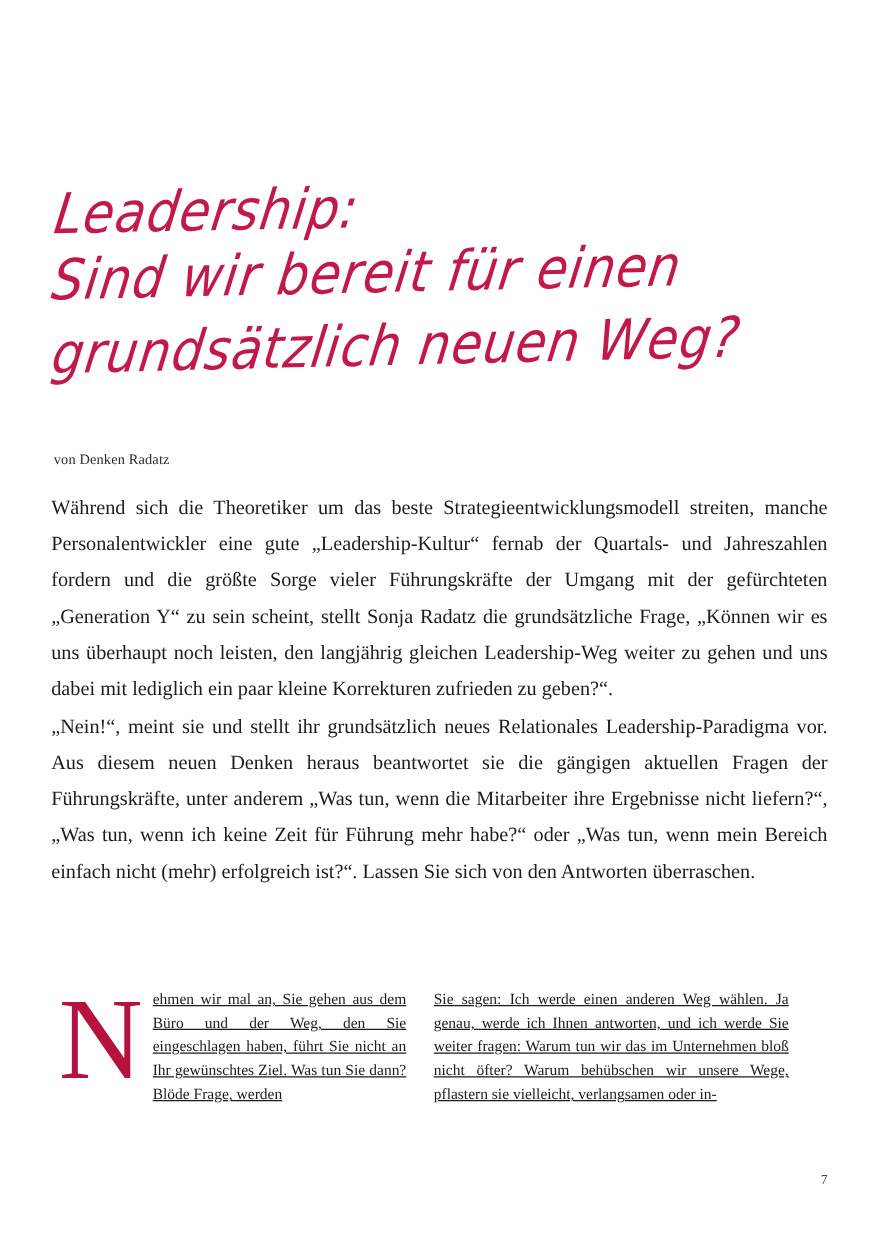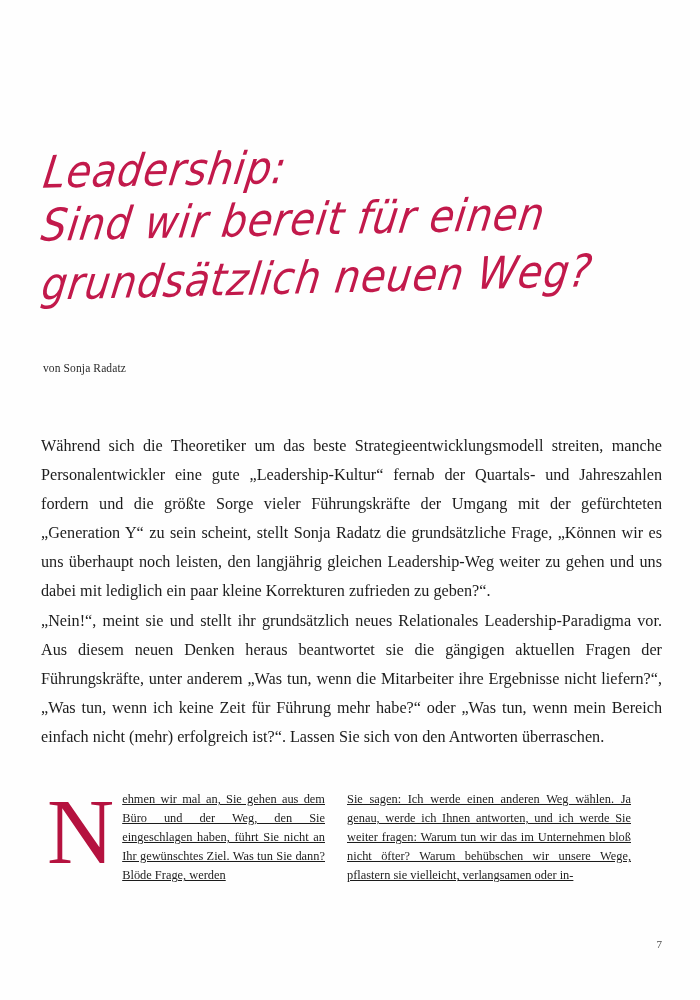--- a/index.html
+++ b/index.html
@@ -75,21 +75,20 @@
     left: 41px;
     top: 392px;
     width: 621px;
     font-family: "Liberation Serif", serif;
     font-size: 16.2px;
     line-height: 29.1px;
     text-align: justify;
     text-justify: inter-word;
     color: #1c1c1c;
     hyphens: manual;
-    margin-top: 40px;
   }
   .lead p {
     margin: 0;
   }
 
   
   .body-cols {
     position: absolute;
     left: 41px;
     top: 790px;
@@ -133,21 +132,21 @@
 <body>
 
 <div class="page">
 
   <div class="title-block">
     <div class="title-line title-line-1">Leadership:</div>
     <div class="title-line title-line-2">Sind wir bereit für einen</div>
     <div class="title-line title-line-3">grundsätzlich neuen Weg?</div>
   </div>
 
-  <div class="byline">von Sonja Radatz</div>
+  <div class="byline">von Denken Radatz</div>
 
   <div class="lead">
     <p>Während sich die Theoretiker um das beste Strategieentwicklungsmodell streiten, manche Personalentwickler eine gute „Leadership-Kultur“ fernab der Quartals- und Jahreszahlen fordern  und  die größte Sorge vieler Führungskräfte der Umgang mit der gefürchteten „Generation Y“ zu sein scheint, stellt Sonja Radatz die grundsätzliche Frage, „Können wir es uns überhaupt noch leisten, den langjährig gleichen Leadership-Weg weiter zu gehen und uns dabei mit lediglich ein paar kleine Korrekturen zufrieden zu geben?“.</p>
     <p>„Nein!“, meint sie und stellt ihr grundsätzlich neues Relationales Leadership-Paradigma vor. Aus diesem neuen Denken heraus beantwortet sie die gängigen aktuellen Fragen der Führungskräfte, unter anderem „Was tun, wenn die Mitarbeiter ihre Ergebnisse nicht liefern?“, „Was tun, wenn ich keine Zeit für Führung mehr habe?“ oder „Was tun, wenn mein Bereich einfach nicht (mehr) erfolgreich ist?“. Lassen Sie sich von den Antworten überraschen.</p>
   </div>
 
   <div class="body-cols">
     <div class="col">
       <span class="dropcap">N</span>
       <p>ehmen wir mal an, Sie gehen aus dem Büro und der Weg, den Sie eingeschlagen haben, führt Sie nicht an Ihr gewünschtes Ziel. Was tun Sie dann? Blöde Frage, werden</p>

